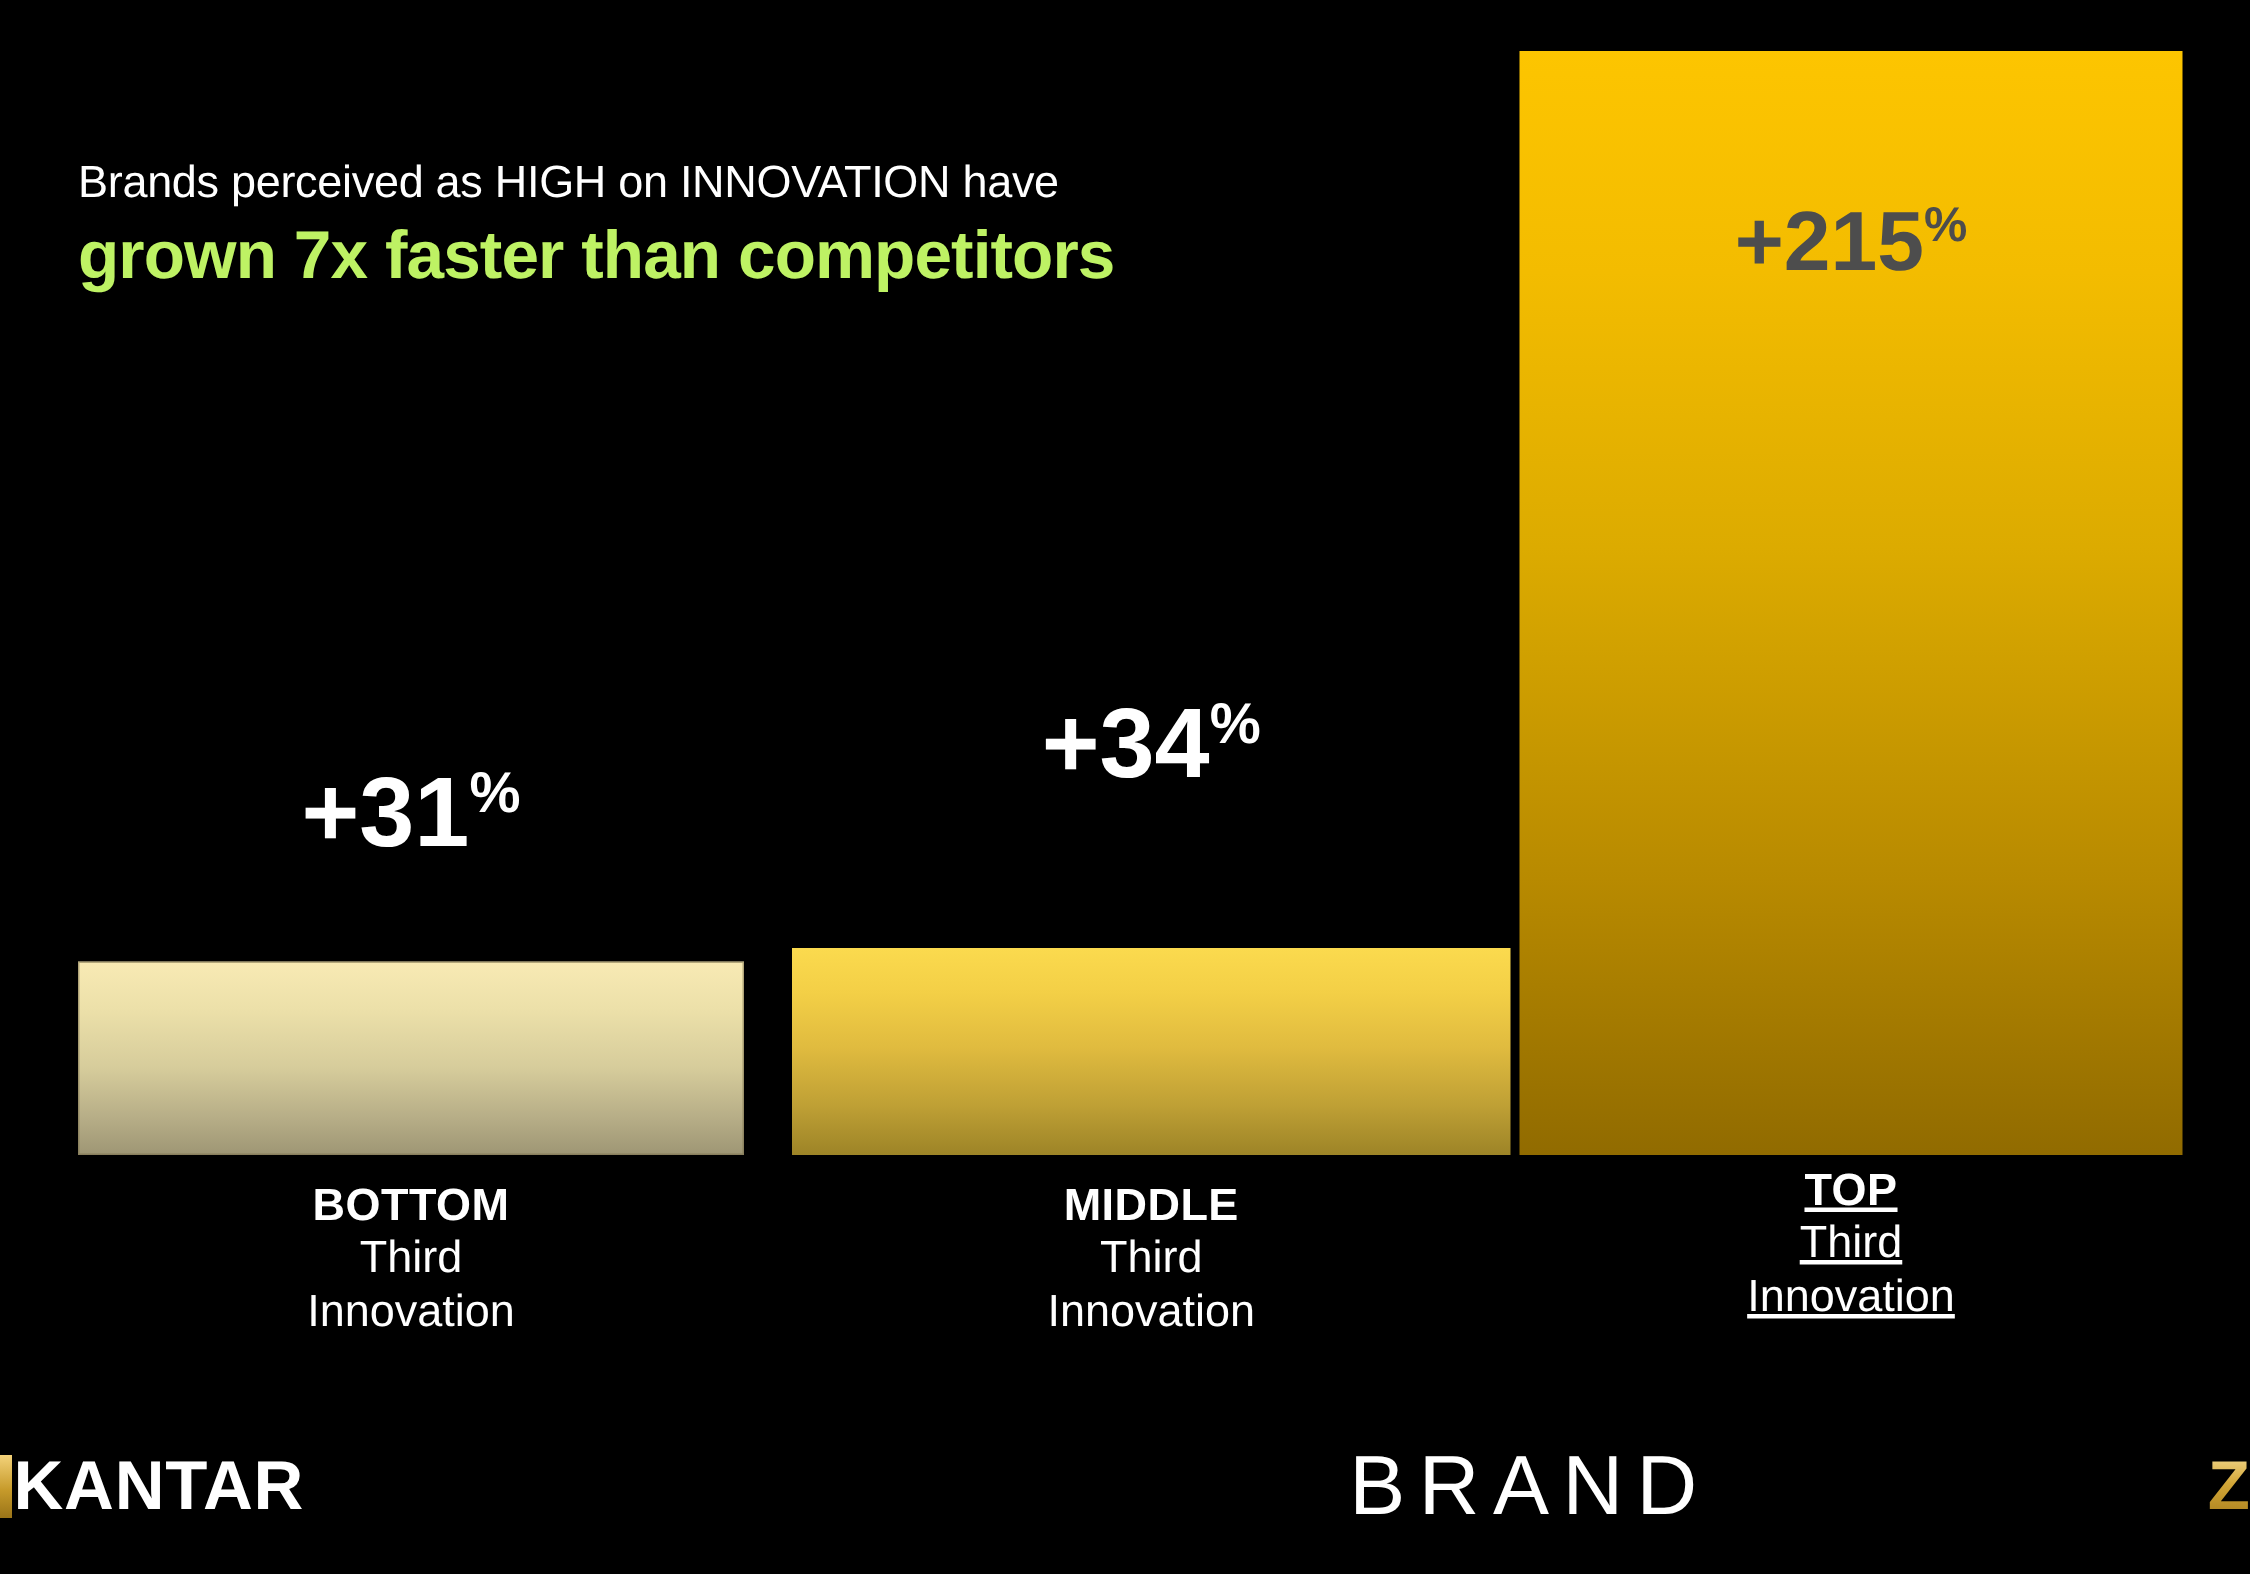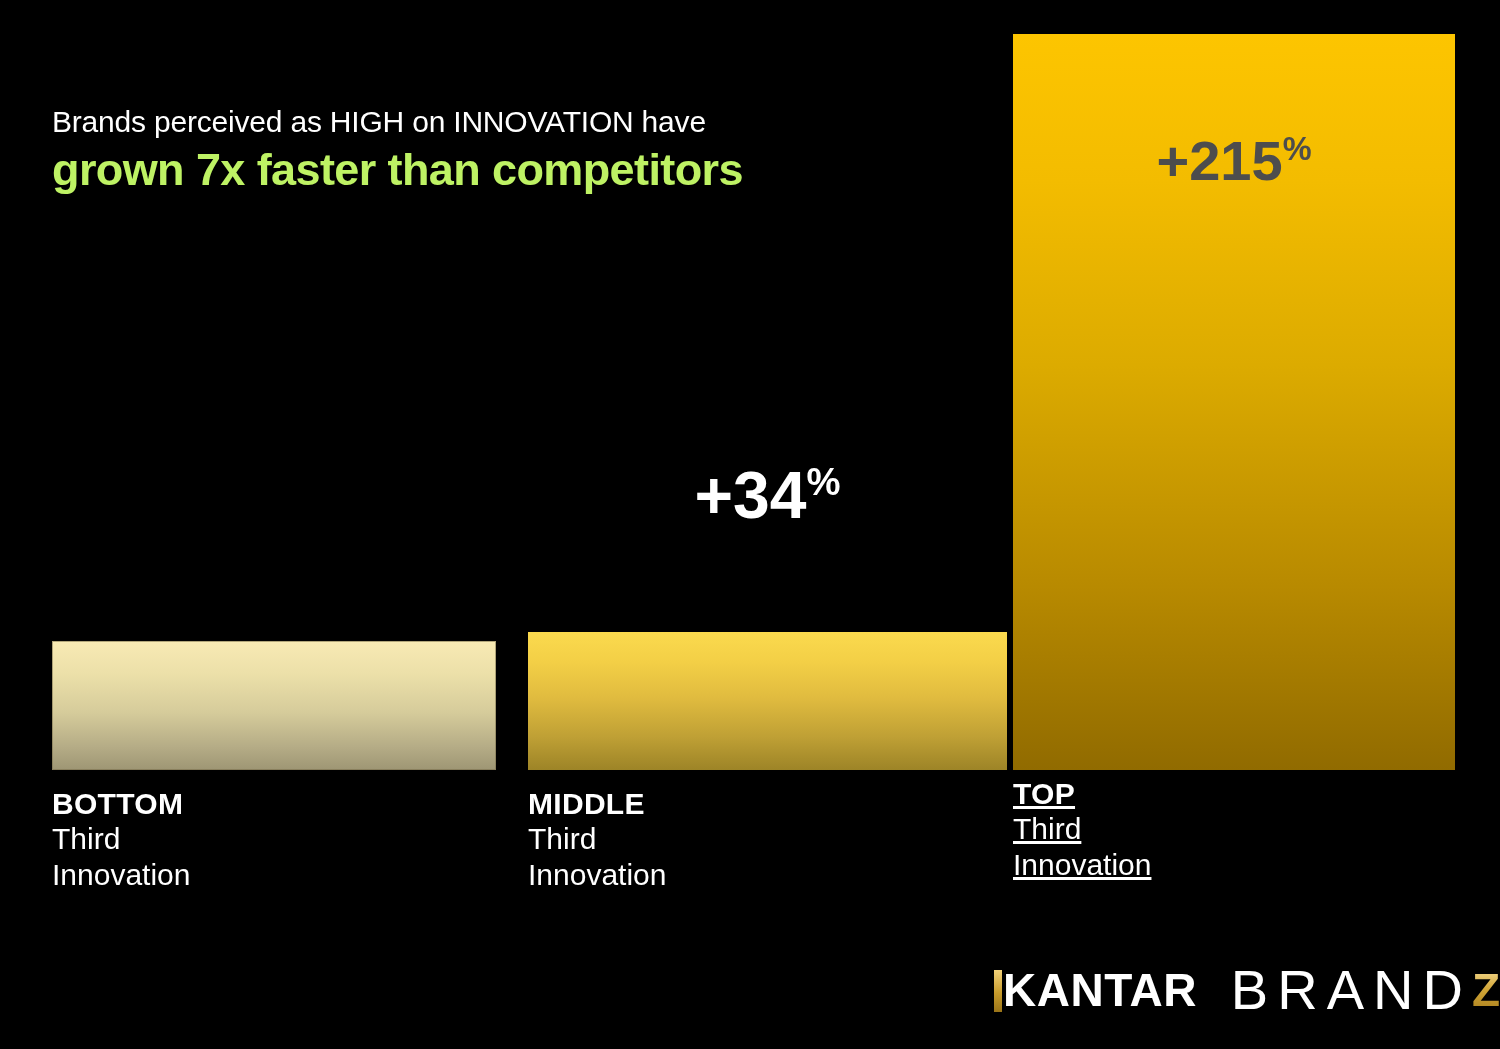--- a/index.html
+++ b/index.html
@@ -89,20 +89,21 @@
   .value-outside {
     color: #ffffff;
   }
   .value-inside {
     color: #4d4d4d;
   }
 
   
   .cat-label {
     position: absolute;
+    text-align: center;
     color: #ffffff;
   }
   .cat-rank {
     font-size: 30px;
     font-weight: 700;
     line-height: 1.18;
     letter-spacing: 0.3px;
   }
   .cat-sub1, .cat-sub2 {
     font-size: 30px;
@@ -110,21 +111,21 @@
     line-height: 1.18;
   }
 
   
   .logo {
     position: absolute;
     left: 0;
     right: 0;
     top: 962px;
     display: flex;
-    justify-content: flex-end;
+    justify-content: space-between;
     align-items: center;
   }
   .logo-kantar {
     font-size: 46px;
     font-weight: 700;
     color: #ffffff;
     letter-spacing: 0.5px;
     line-height: 1;
     position: relative;
     display: inline-block;
@@ -169,20 +170,23 @@
 
   <div class="headline">
     <div class="headline-line1">Brands perceived as HIGH on INNOVATION have</div>
     <div class="headline-line2">grown 7x faster than competitors</div>
   </div>
 
   <div class="plot">
 
     <div class="bar bar-1" style="left:52px; width:444px; height:129px;">
       <div class="bar-rect"></div>
+    </div>
+    <div class="value-label value-outside" style="left:52px; width:444px; text-align:center; bottom:auto; top:508px; font-size:66px;">
+      <span>+31</span><span class="pct">%</span>
     </div>
 
     <div class="bar bar-2" style="left:528px; width:479px; height:138px;">
       <div class="bar-rect"></div>
     </div>
     <div class="value-label value-outside" style="left:528px; width:479px; text-align:center; top:462px; font-size:66px;">
       <span>+34</span><span class="pct">%</span>
     </div>
 
     <div class="bar bar-3" style="left:1013px; width:442px; height:736px;">

